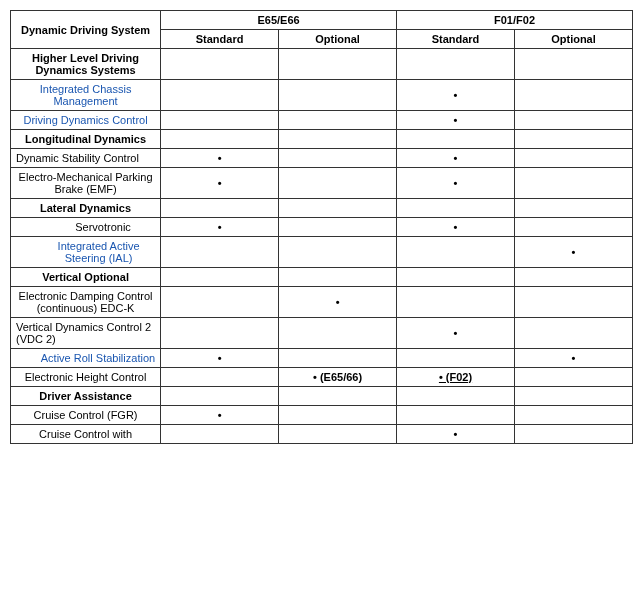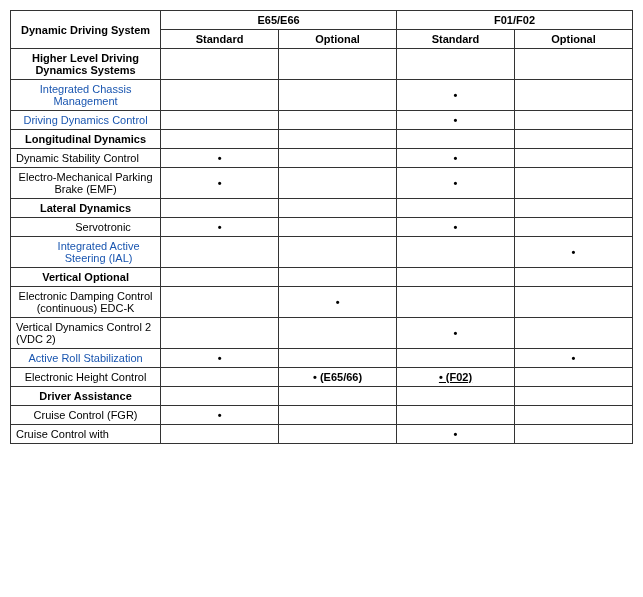--- a/index.html
+++ b/index.html
@@ -128,21 +128,21 @@
         <td></td>
       </tr>
       <tr>
         <td style="text-align: left;">Vertical Dynamics Control 2 (VDC 2)</td>
         <td></td>
         <td></td>
         <td style="font-weight: bold;">•</td>
         <td></td>
       </tr>
       <tr>
-        <td style="text-align: center; color: rgb(26, 86, 176);">Active Roll Stabilization</td>
+        <td style="text-align: right; color: rgb(26, 86, 176);">Active Roll Stabilization</td>
         <td style="font-weight: bold;">•</td>
         <td></td>
         <td></td>
         <td style="font-weight: bold;">•</td>
       </tr>
       <tr>
         <td style="text-align: center;">Electronic Height Control</td>
         <td></td>
         <td style="font-weight: bold;">• (E65/66)</td>
         <td style="font-weight: bold; text-decoration: underline;">• (F02)</td>
@@ -156,20 +156,20 @@
         <td></td>
       </tr>
       <tr>
         <td style="text-align: center;">Cruise Control (FGR)</td>
         <td style="font-weight: bold;">•</td>
         <td></td>
         <td></td>
         <td></td>
       </tr>
       <tr>
-        <td style="text-align: left;">Cruise Control with</td>
+        <td style="text-align: center;">Cruise Control with</td>
         <td></td>
         <td></td>
         <td style="font-weight: bold;">•</td>
         <td></td>
       </tr>
     </tbody>
 </table>
 
 </body></html>

